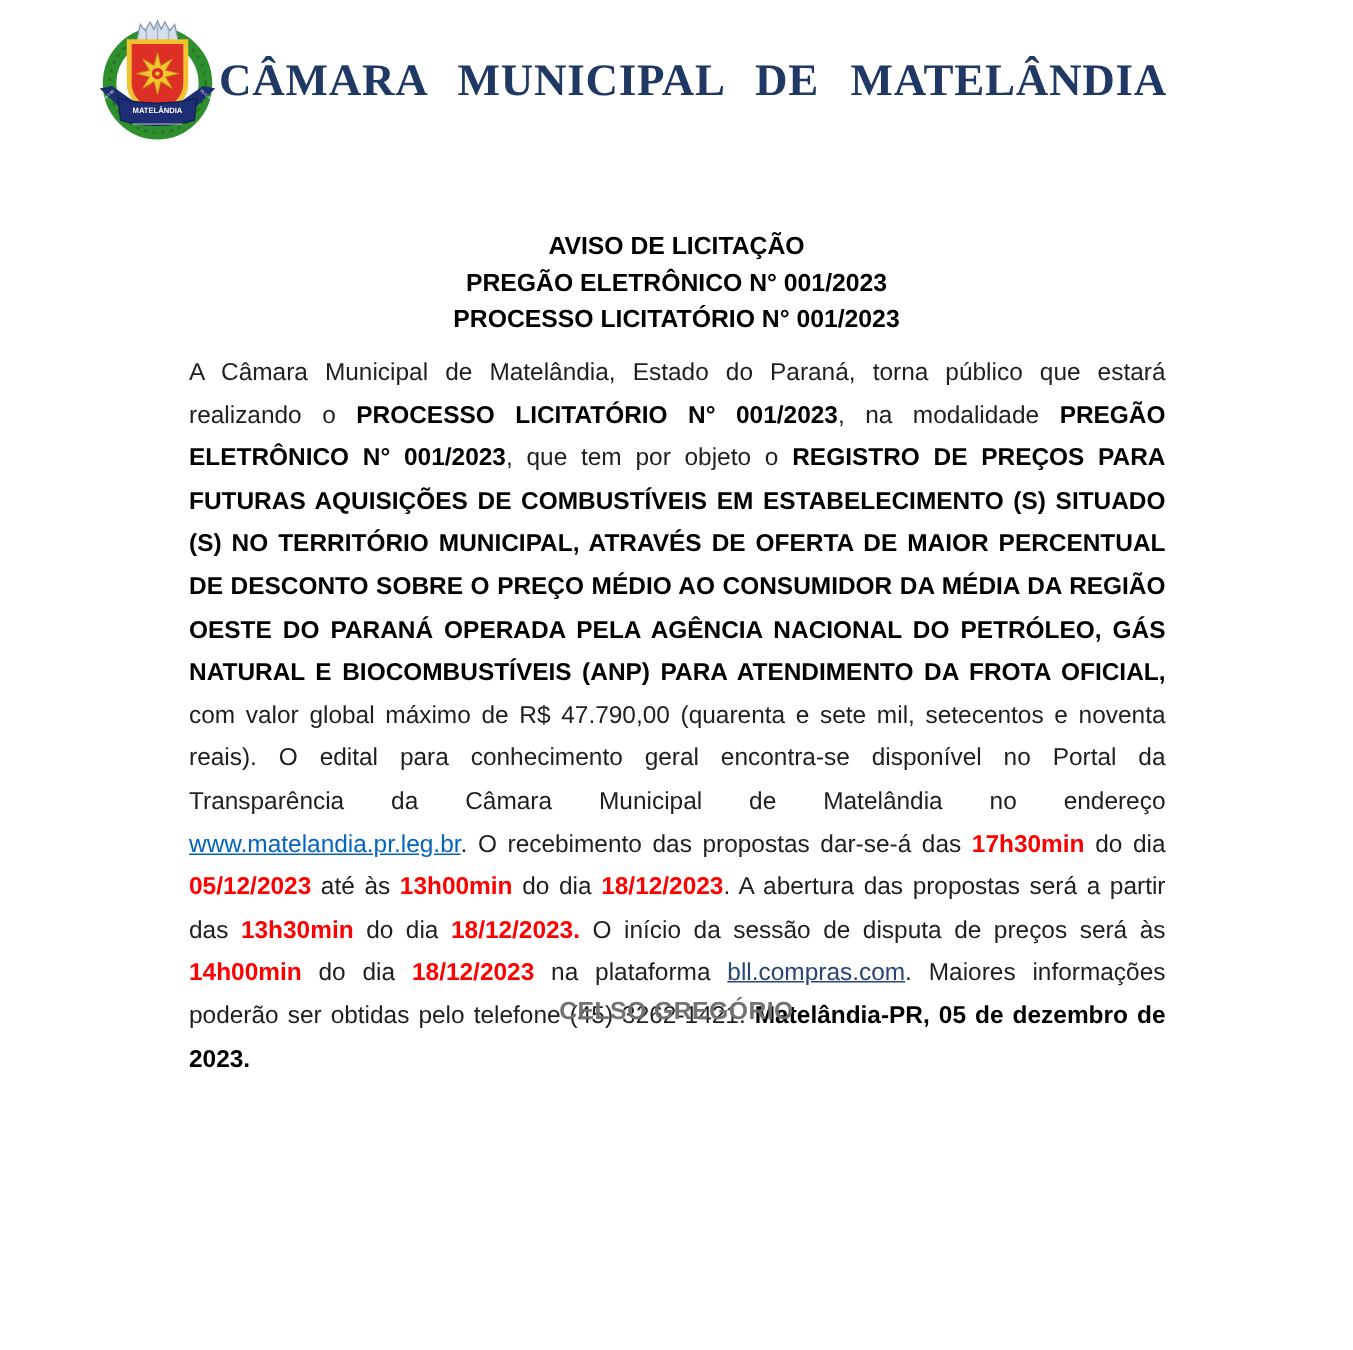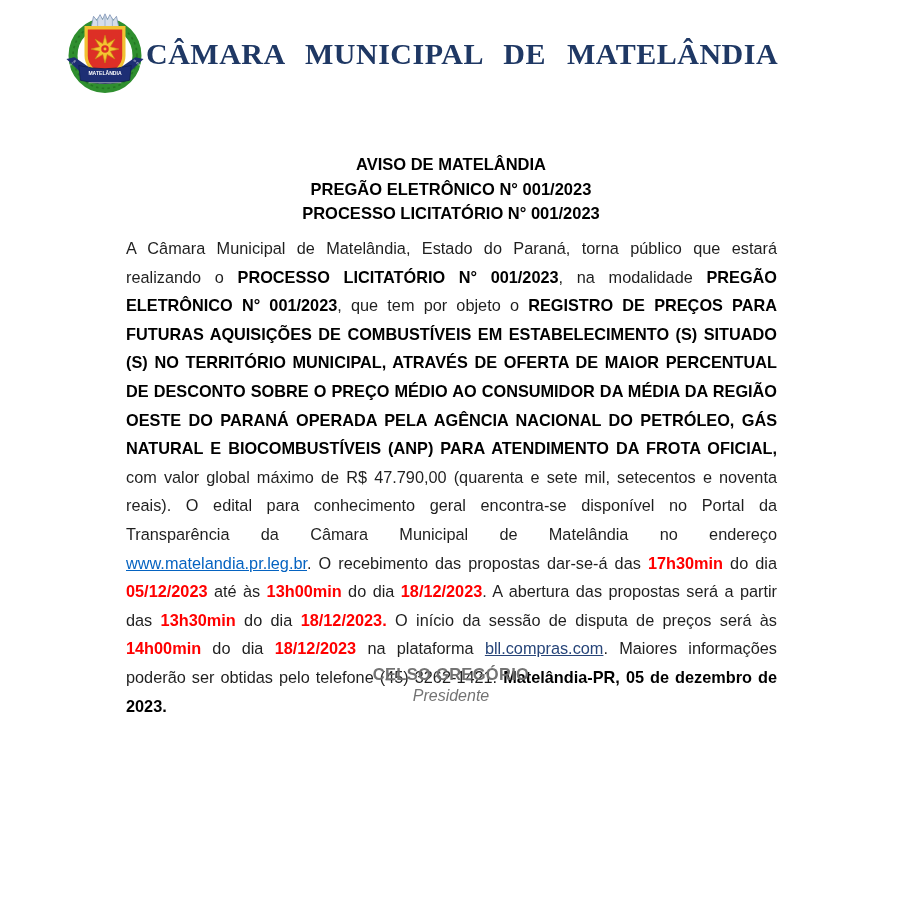--- a/index.html
+++ b/index.html
@@ -86,25 +86,24 @@
       <path d="M18,64 Q50,72 82,64 L80,82 Q50,90 20,82 Z" fill="#1D2E74" stroke="#10204F" stroke-width="1"></path>
       <text x="50" y="76" text-anchor="middle" font-size="6.2" font-weight="bold" fill="#ffffff" font-family="Liberation Sans, sans-serif">MATELÂNDIA</text>
       <text x="11" y="62" text-anchor="middle" font-size="3" fill="#ffffff" transform="rotate(-40 11 62)" font-family="Liberation Sans, sans-serif">25-7-60</text>
       <text x="89" y="62" text-anchor="middle" font-size="3" fill="#ffffff" transform="rotate(40 89 62)" font-family="Liberation Sans, sans-serif">25-11-60</text>
       <line x1="30" y1="85" x2="70" y2="85" stroke="#cfcfcf" stroke-width="0.8"></line>
     </svg>
     <div class="org-title">CÂMARA MUNICIPAL DE MATELÂNDIA</div>
   </div>
 
   <div class="heading-block">
-    <div>AVISO DE MATELÂNDIA</div>
+    <div>AVISO DE LICITAÇÃO</div>
     <div>PREGÃO ELETRÔNICO N° 001/2023</div>
     <div>PROCESSO LICITATÓRIO N° 001/2023</div>
   </div>
 
   <div class="body-paragraph"><span class="seg-normal">A Câmara Municipal de Matelândia, Estado do Paraná, torna público que estará realizando o </span><span class="seg-bold">PROCESSO LICITATÓRIO N° 001/2023</span><span class="seg-normal">, na modalidade </span><span class="seg-bold">PREGÃO ELETRÔNICO N° 001/2023</span><span class="seg-normal">, que tem por objeto o </span><span class="seg-bold">REGISTRO DE PREÇOS PARA FUTURAS AQUISIÇÕES DE COMBUSTÍVEIS EM ESTABELECIMENTO (S) SITUADO (S) NO TERRITÓRIO MUNICIPAL, ATRAVÉS DE OFERTA DE MAIOR PERCENTUAL DE DESCONTO SOBRE O PREÇO MÉDIO AO CONSUMIDOR DA MÉDIA DA REGIÃO OESTE DO PARANÁ OPERADA PELA AGÊNCIA NACIONAL DO PETRÓLEO, GÁS NATURAL E BIOCOMBUSTÍVEIS (ANP) PARA ATENDIMENTO DA FROTA OFICIAL,</span><span class="seg-normal"> com valor global máximo de R$ 47.790,00 (quarenta e sete mil, setecentos e noventa reais). O edital para conhecimento geral encontra-se disponível no Portal da Transparência da Câmara Municipal de Matelândia no endereço </span><a class="seg-link-blue" href="#">www.matelandia.pr.leg.br</a><span class="seg-normal">. O recebimento das propostas dar-se-á das </span><span class="seg-red-bold">17h30min</span><span class="seg-normal"> do dia </span><span class="seg-red-bold">05/12/2023</span><span class="seg-normal"> até às </span><span class="seg-red-bold">13h00min</span><span class="seg-normal"> do dia </span><span class="seg-red-bold">18/12/2023</span><span class="seg-normal">. A abertura das propostas será a partir das </span><span class="seg-red-bold">13h30min</span><span class="seg-normal"> do dia </span><span class="seg-red-bold">18/12/2023.</span><span class="seg-normal"> O início da sessão de disputa de preços será às </span><span class="seg-red-bold">14h00min</span><span class="seg-normal"> do dia </span><span class="seg-red-bold">18/12/2023</span><span class="seg-normal"> na plataforma </span><a class="seg-link-dark" href="#">bll.compras.com</a><span class="seg-normal">. Maiores informações poderão ser obtidas pelo telefone (45) 3262-1421. </span><span class="seg-bold">Matelândia-PR, 05 de dezembro de 2023.</span></div>
 
   <div class="signature-block">
     <div class="sig-name">CELSO GREGÓRIO</div>
-    <div class="sig-role">Presidente</div>
   </div>
 
 </div>
 
 </body></html>

